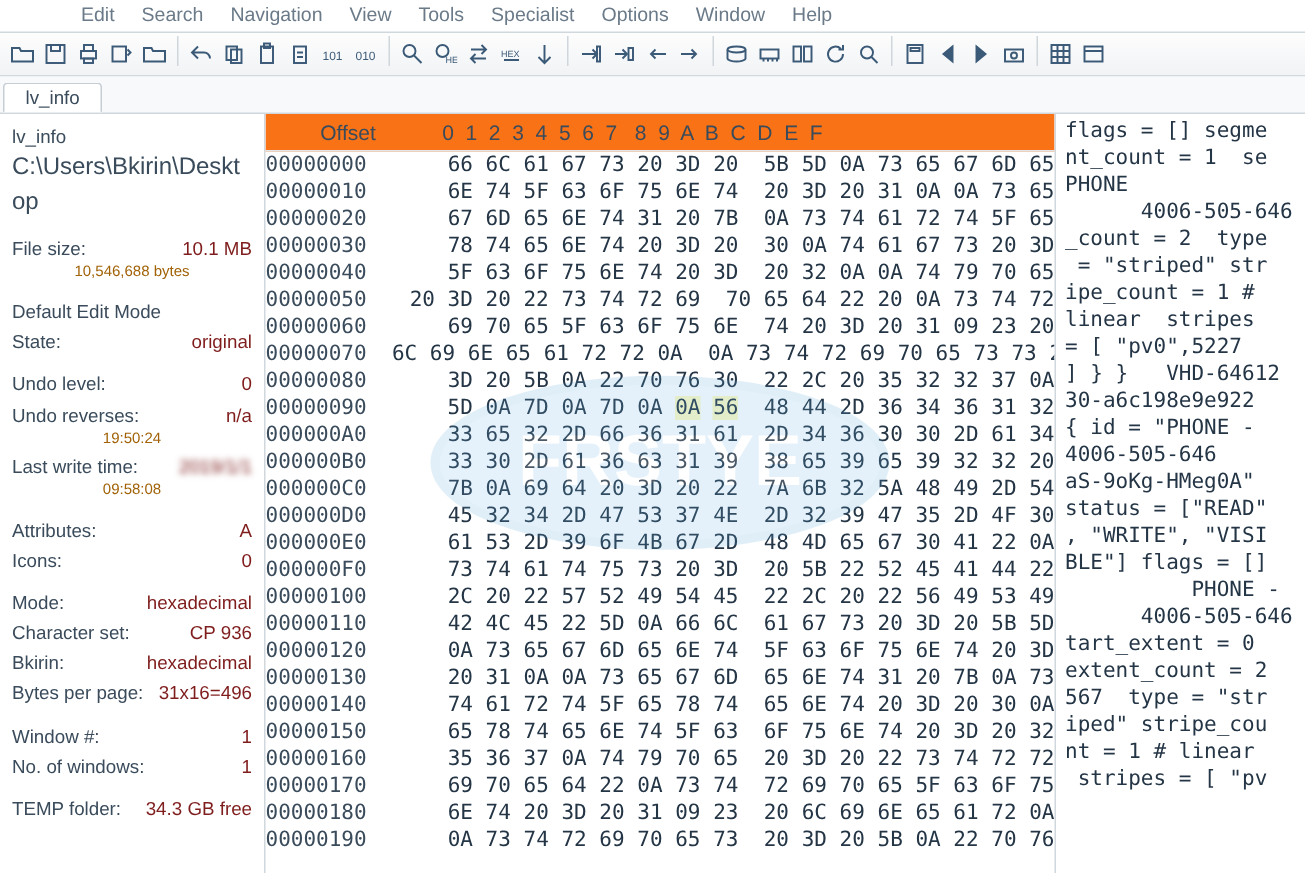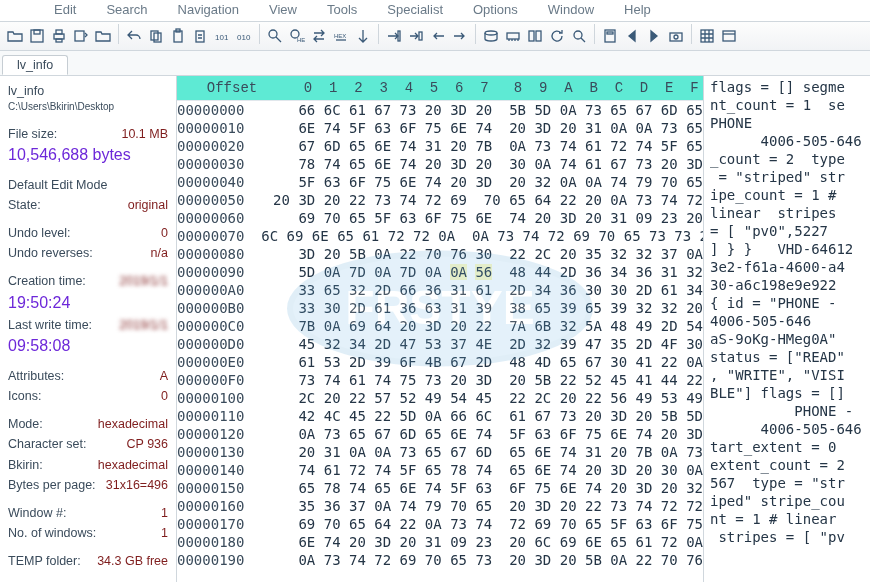--- a/index.html
+++ b/index.html
@@ -1,34 +1,34 @@
 <!DOCTYPE html>
 <html><head>
 <meta charset="utf-8">
 <style>
   html,body{margin:0;padding:0;font-family:"Segoe UI",Tahoma,sans-serif;font-size:13px;color:#3a4b5b;background:#fff;overflow:hidden}
   body{width:870px;height:582px}
-  .menubar{display:flex;gap:30px;padding:2px 10px 4px 54px;color:#6a7a88;font-size:13px;border-bottom:1px solid #d0d7dd}
+  .menubar{display:flex;gap:18px;padding:2px 10px 4px 54px;color:#6a7a88;font-size:13px;border-bottom:1px solid #d0d7dd}
   .menubar span{cursor:default}
   .toolbar{display:flex;padding:2px 4px;border-bottom:1px solid #d0d7dd;background:linear-gradient(#fdfdfd,#f1f3f5)}
   .toolbar .btn{width:20px;height:20px;margin:2px 1px;display:flex;align-items:center;justify-content:center;border-radius:2px}
   .toolbar .sep{width:1px;height:20px;background:#cfd6dc;margin:0 4px}
   .toolbar svg{width:16px;height:16px;stroke:#3b5a78;stroke-width:1.3;fill:none}
   .tabstrip{display:flex;align-items:flex-end;height:22px;padding:2px 2px 0 2px;border-bottom:1px solid #d0d7dd;background:#f7f9fa}
   .tab{padding:2px 14px;border:1px solid #c6cdd3;border-bottom:1px solid #fff;background:#fff;border-top-left-radius:3px;border-top-right-radius:3px;font-size:12.5px;color:#3a4b5b}
   .main{display:flex;height:calc(582px - 22px - 28px - 24px)}
   .side{width:176px;border-right:1px solid #d0d7dd;font-size:12.5px;color:#3a4b5b;line-height:1.45}
   .side .pad{padding:6px 8px}
-  .side .path{word-break:break-all;font-size:10px}
+  .side .path{word-break:break-all;font-size:16px}
   .side .row{display:flex;justify-content:space-between;margin-top:2px}
   .side .row .v{color:#7f1d1d}
-  .side .big{text-align:left;color:#6d28d9;font-size:16px}
+  .side .big{text-align:center;color:#a16207;font-size:10px}
   .side .sect{margin-top:10px}
   .hexwrap{flex:1;overflow:hidden;position:relative}
-  .hexhdr{display:flex;font-family:Liberation Mono, monospace;font-size:14px;color:#3a4b5b;background:#5eead4;border-bottom:1px solid #e1e7ec;padding:4px 0}
+  .hexhdr{display:flex;font-family:Liberation Sans, sans-serif;font-size:14px;color:#3a4b5b;background:#f97316;border-bottom:1px solid #e1e7ec;padding:4px 0}
   .hexhdr .off{width:110px;text-align:center}
   .hexhdr .cols{letter-spacing:0;white-space:pre}
   .hexbody{font-family:Consolas,monospace;font-size:14px;line-height:18px;color:#243546;overflow:hidden}
   .hexrow{display:flex;white-space:pre}
   .hexrow .off{width:110px;color:#3a4b5b}
   .hexrow .bytes{color:#243546}
   .asciiwrap{width:156px;border-left:1px solid #d0d7dd;font-family:Consolas,monospace;font-size:14px;line-height:18px;padding:2px 4px 0 6px;color:#243546;overflow:hidden}
   .asciiwrap .ln{white-space:pre}
   .hl{background:#fef9c3}
   .wm{position:absolute;left:50%;top:46%;transform:translate(-50%,-50%);pointer-events:none;opacity:.18}
@@ -258,24 +258,20 @@
 
       <div class="row sect">
           <span>Undo level:</span>
           <span class="v">0</span>
         </div>
       <div class="row">
           <span>Undo reverses:</span>
           <span class="v">n/a</span>
         </div>
 
-      <div class="row sect">
-          <span>Creation time:</span>
-          <span class="v" style="filter:blur(2px)">2019/1/1</span>
-        </div>
       <div class="big">19:50:24</div>
       <div class="row">
           <span>Last write time:</span>
           <span class="v" style="filter:blur(2px)">2019/1/1</span>
         </div>
       <div class="big">09:58:08</div>
 
       <div class="row sect">
           <span>Attributes:</span>
           <span class="v">A</span>
@@ -366,21 +362,20 @@
       <div class="ln">flags = [] segme</div>
       <div class="ln">nt_count = 1  se</div>
       <div class="ln">PHONE</div>
       <div class="ln">      4006-505-646</div>
       <div class="ln">_count = 2  type</div>
       <div class="ln"> = "striped" str</div>
       <div class="ln">ipe_count = 1 # </div>
       <div class="ln">linear  stripes </div>
       <div class="ln">= [ "pv0",5227 </div>
       <div class="ln">] } }   VHD-64612</div>
-      <div class="ln">3e2-f61a-4600-a4</div>
       <div class="ln">30-a6c198e9e922 </div>
       <div class="ln">{ id = "PHONE -</div>
       <div class="ln">4006-505-646</div>
       <div class="ln">aS-9oKg-HMeg0A"</div>
       <div class="ln">status = ["READ"</div>
       <div class="ln">, "WRITE", "VISI</div>
       <div class="ln">BLE"] flags = []</div>
       <div class="ln">          PHONE -</div>
       <div class="ln">      4006-505-646</div>
       <div class="ln">tart_extent = 0 </div>

